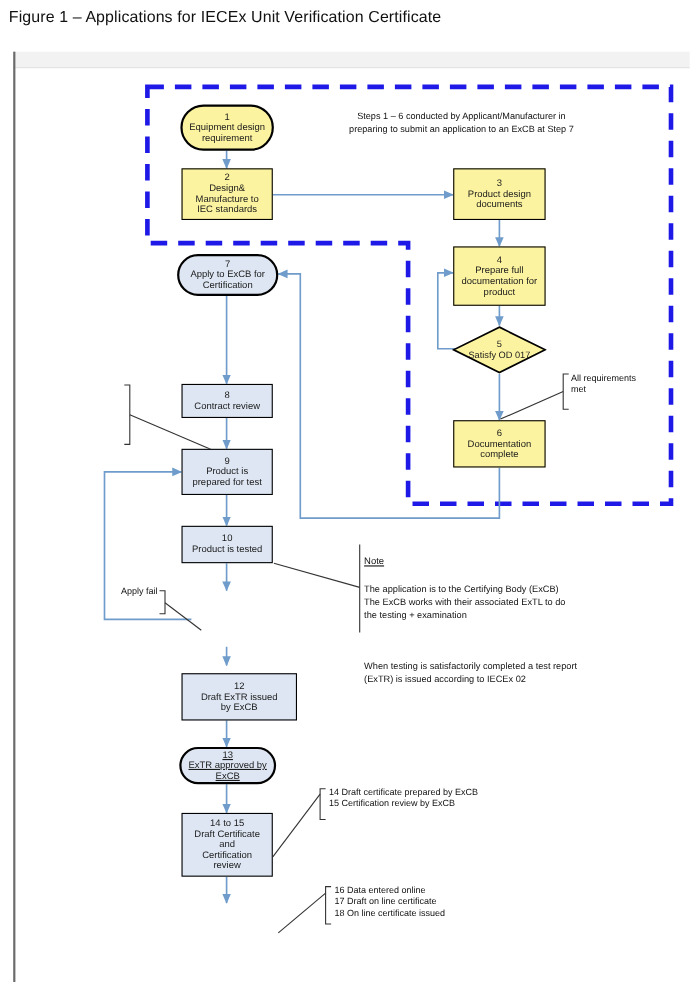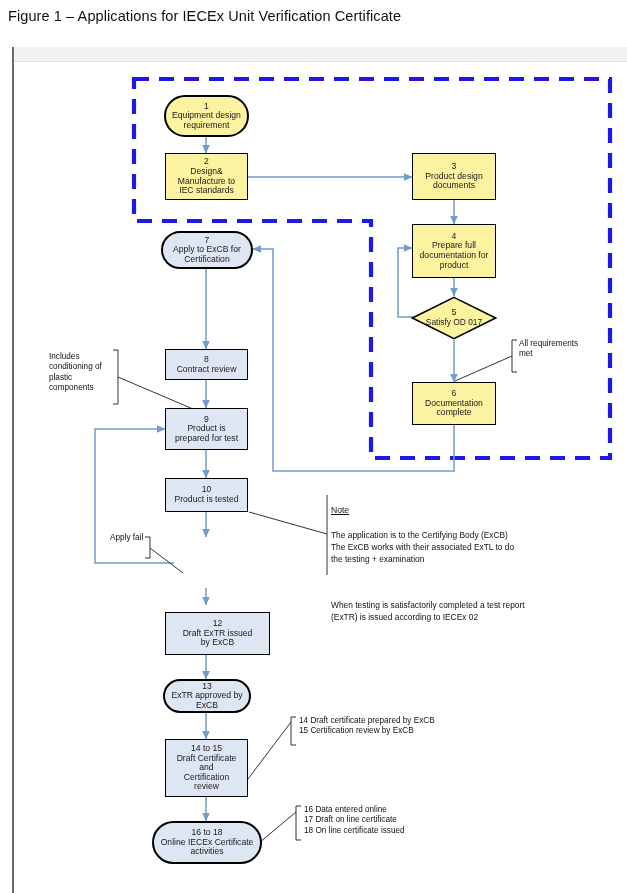--- a/index.html
+++ b/index.html
@@ -194,45 +194,38 @@
 Product is tested</span>
   </div>
 
 
   <div class="node rect blue" style="left:165px;top:612px;width:105px;height:43px;">
     <span class="txt">12
 Draft ExTR issued
 by ExCB</span>
   </div>
 
-  <div class="node stadium blue" style="left:163px;top:679px;width:88px;height:34px;">
+  <div class="node stadium blue" style="left:163px;top:679px;width:88px;height:34px;text-decoration:underline;">
     <span class="txt">13
 ExTR approved by
 ExCB</span>
   </div>
 
   <div class="node rect blue" style="left:165px;top:739px;width:83px;height:58px;text-align:center;">
     <span class="txt">14 to 15
 Draft Certificate
 and
 Certification
 review</span>
   </div>
 
-  <div class="node stadium blue" style="left:152px;top:821px;width:110px;height:43px;">
-    <span class="txt">16 to 18
-Online IECEx Certificate
-activities</span>
-  </div>
-
-
-  <div class="annot center" style="left:49px;top:352px;width:63px;">Includes
-conditioning of
-plastic
-components</div>
+
+  <div class="steps-note" style="left:297px;top:99px;width:245px;">Steps 1 – 6 conducted by Applicant/Manufacturer in
+preparing to submit an application to an ExCB at Step 7</div>
+
 
   <div class="annot center" style="left:519px;top:339px;width:80px;">All requirements
 met</div>
 
   <div class="annot left" style="left:110px;top:533px;width:40px;">Apply fail</div>
 
   <div class="annot left" style="left:299px;top:716px;width:190px;">14  Draft certificate prepared by ExCB
 15   Certification review by ExCB</div>
 
   <div class="annot left" style="left:304px;top:805px;width:190px;">16  Data entered online

